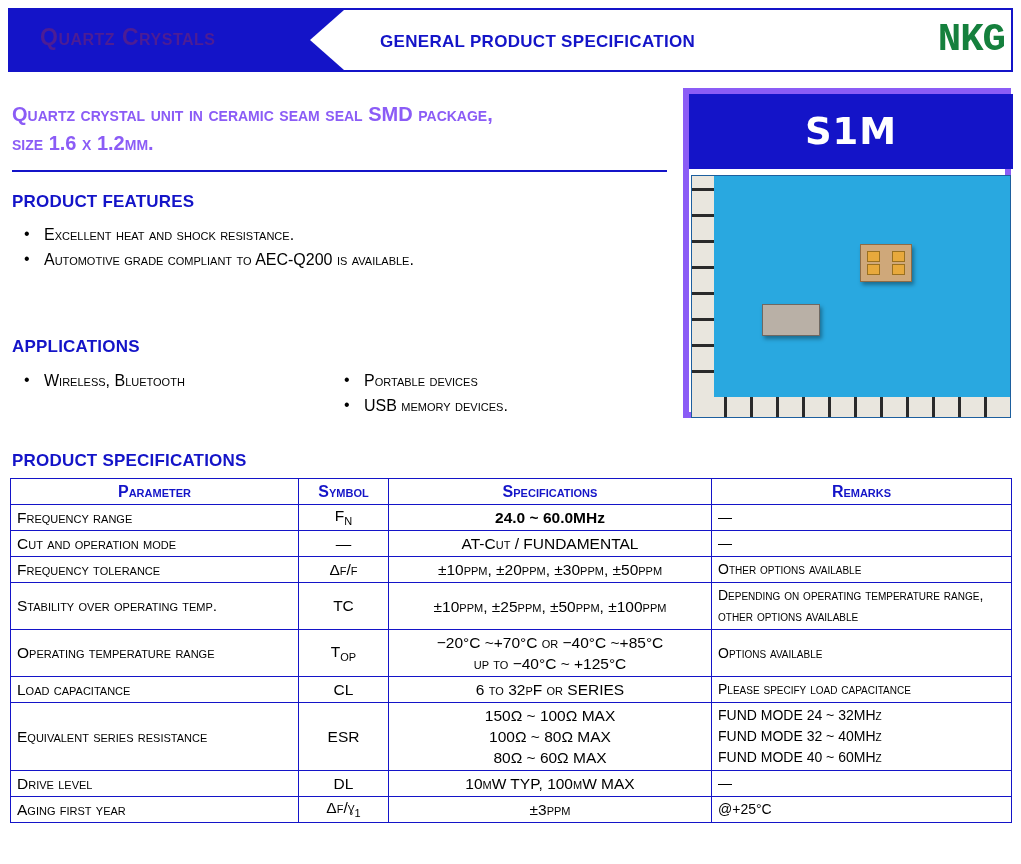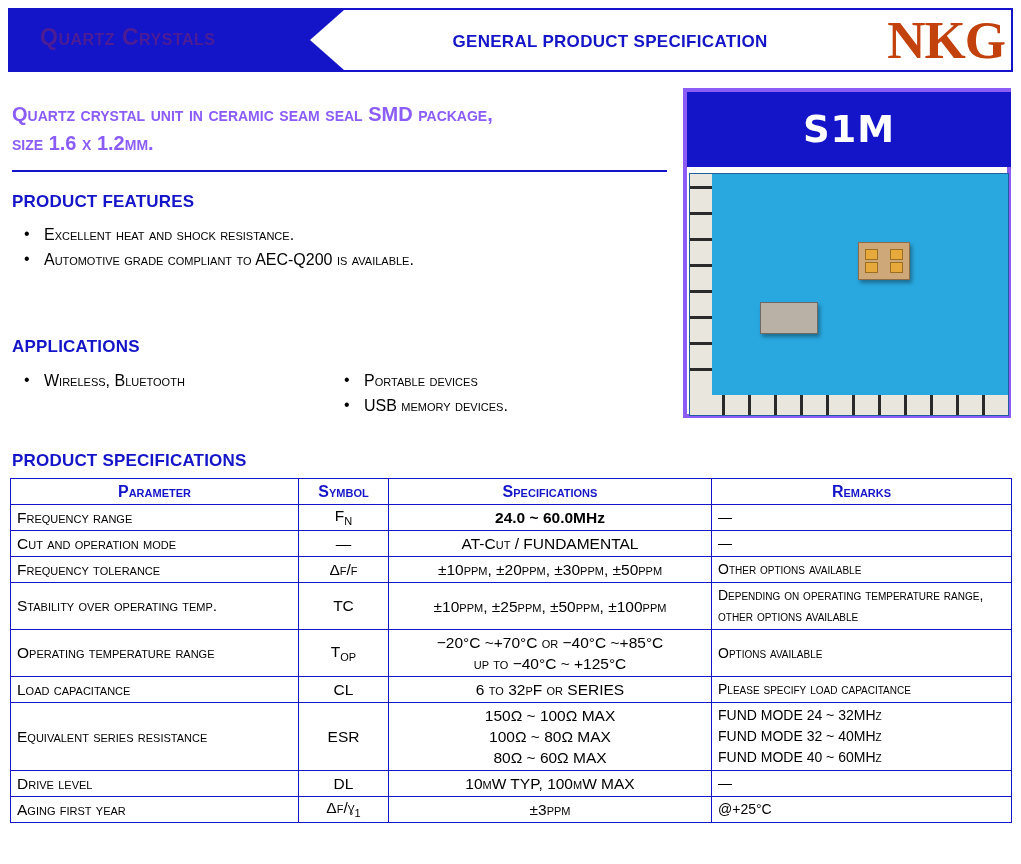--- a/index.html
+++ b/index.html
@@ -46,34 +46,34 @@
     left: 300px; top: 0;
     width: 0; height: 0;
     border-top: 30px solid #1414c8;
     border-bottom: 30px solid #1414c8;
     border-right: 34px solid transparent;
   }
   .header-center {
     position: absolute;
     left: 370px; top: 22px;
     width: 460px;
-    text-align: center;
+    text-align: left;
     color: #1414c8;
     font-size: 17px;
     font-weight: bold;
     font-variant: small-caps;
     letter-spacing: 0.3px;
   }
   .header-logo {
     position: absolute;
     right: 6px; top: 3px;
-    color: #c2410c;
-    font-size: 53px;
-    font-weight: bold;
-    font-family: Liberation Serif, serif;
+    color: #15803d;
+    font-size: 39px;
+    font-weight: bold;
+    font-family: Liberation Mono, monospace;
     letter-spacing: -1px;
     line-height: 55px;
   }
 
   
   .title-block {
     position: absolute;
     left: 12px; top: 100px;
     width: 655px;
   }
@@ -128,21 +128,21 @@
   }
   #features-list { position: absolute; left: 18px; top: 222px; width: 640px; }
   #apps-list-left { position: absolute; left: 18px; top: 368px; width: 320px; }
   #apps-list-right { position: absolute; left: 338px; top: 368px; width: 320px; }
 
   
   .prod-panel {
     position: absolute;
     left: 683px; top: 88px;
     width: 328px; height: 330px;
-    border: 4px solid #8b5cf6;
+    border: 6px solid #8b5cf6;
     background: #ffffff;
   }
   .prod-name-bar {
     position: absolute;
     left: 0; top: 0;
     width: 324px; height: 75px;
     background: #1414c8;
     color: #ffffff;
     font-size: 37px;
     font-weight: bold;

